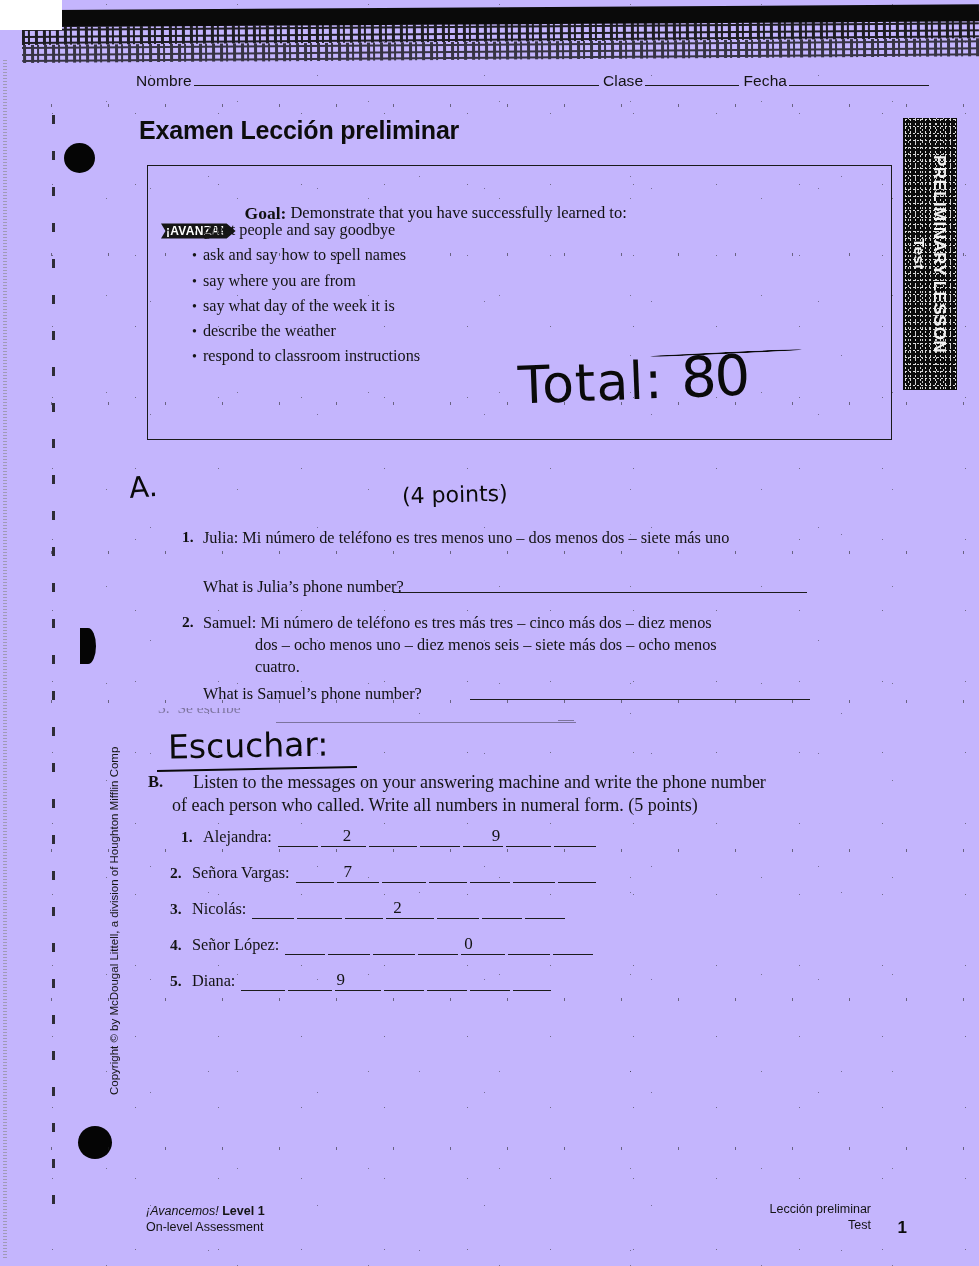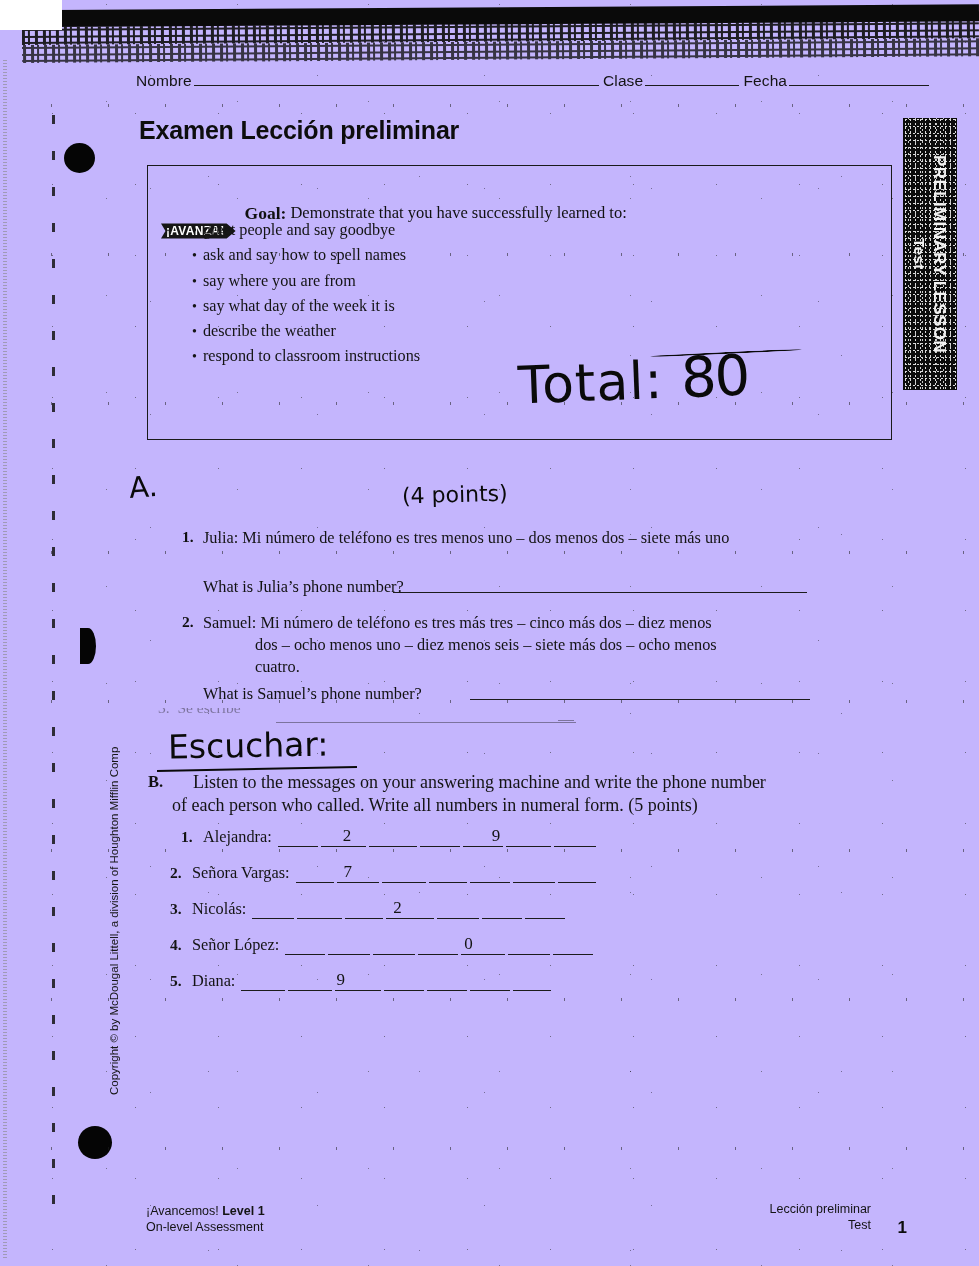--- a/index.html
+++ b/index.html
@@ -438,21 +438,21 @@
   }
 
   
   #footer-left {
     position: absolute; left: 146px; top: 1203px;
     font-family: "Liberation Sans", sans-serif;
     font-size: 12.5px;
     line-height: 16px;
     color: #141414;
   }
-  #footer-left .it { }
+  #footer-left .it { font-style: italic; }
   #footer-left .bd { font-weight: bold; }
   #footer-right {
     position: absolute; right: 108px; top: 1201px;
     font-family: "Liberation Sans", sans-serif;
     font-size: 12.5px;
     line-height: 16px;
     color: #141414;
     text-align: right;
   }
   #pagenum {

